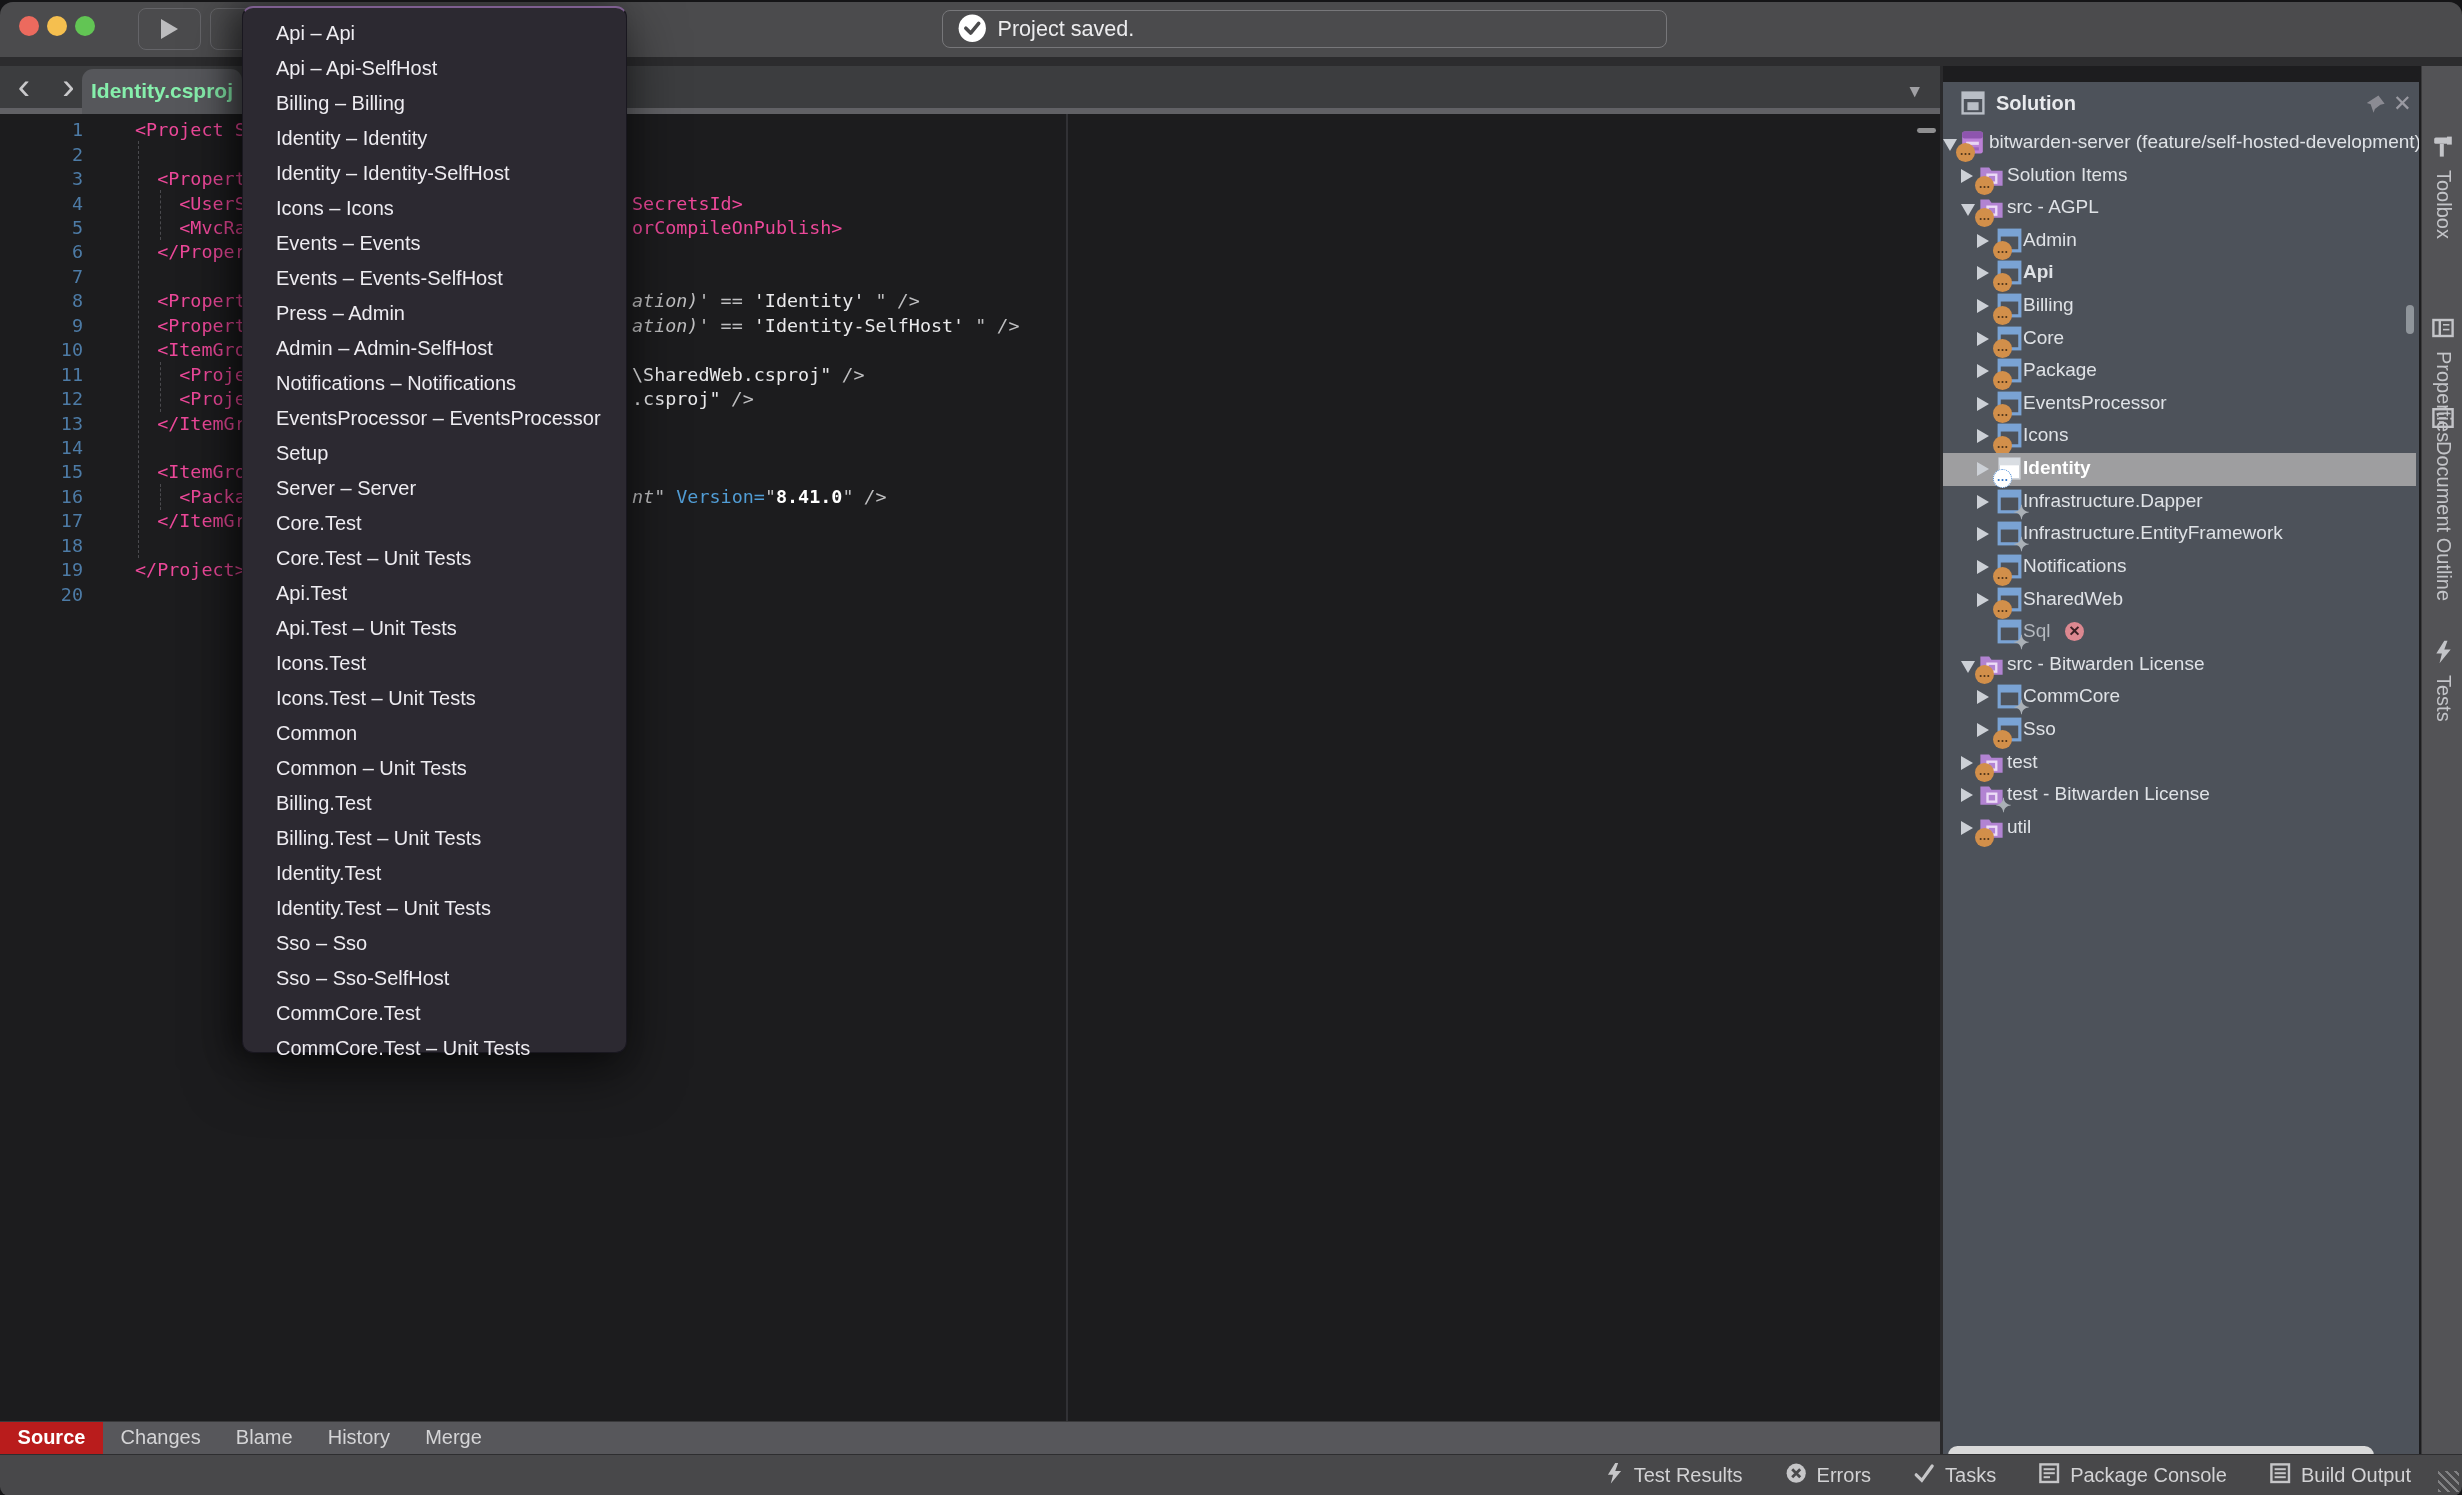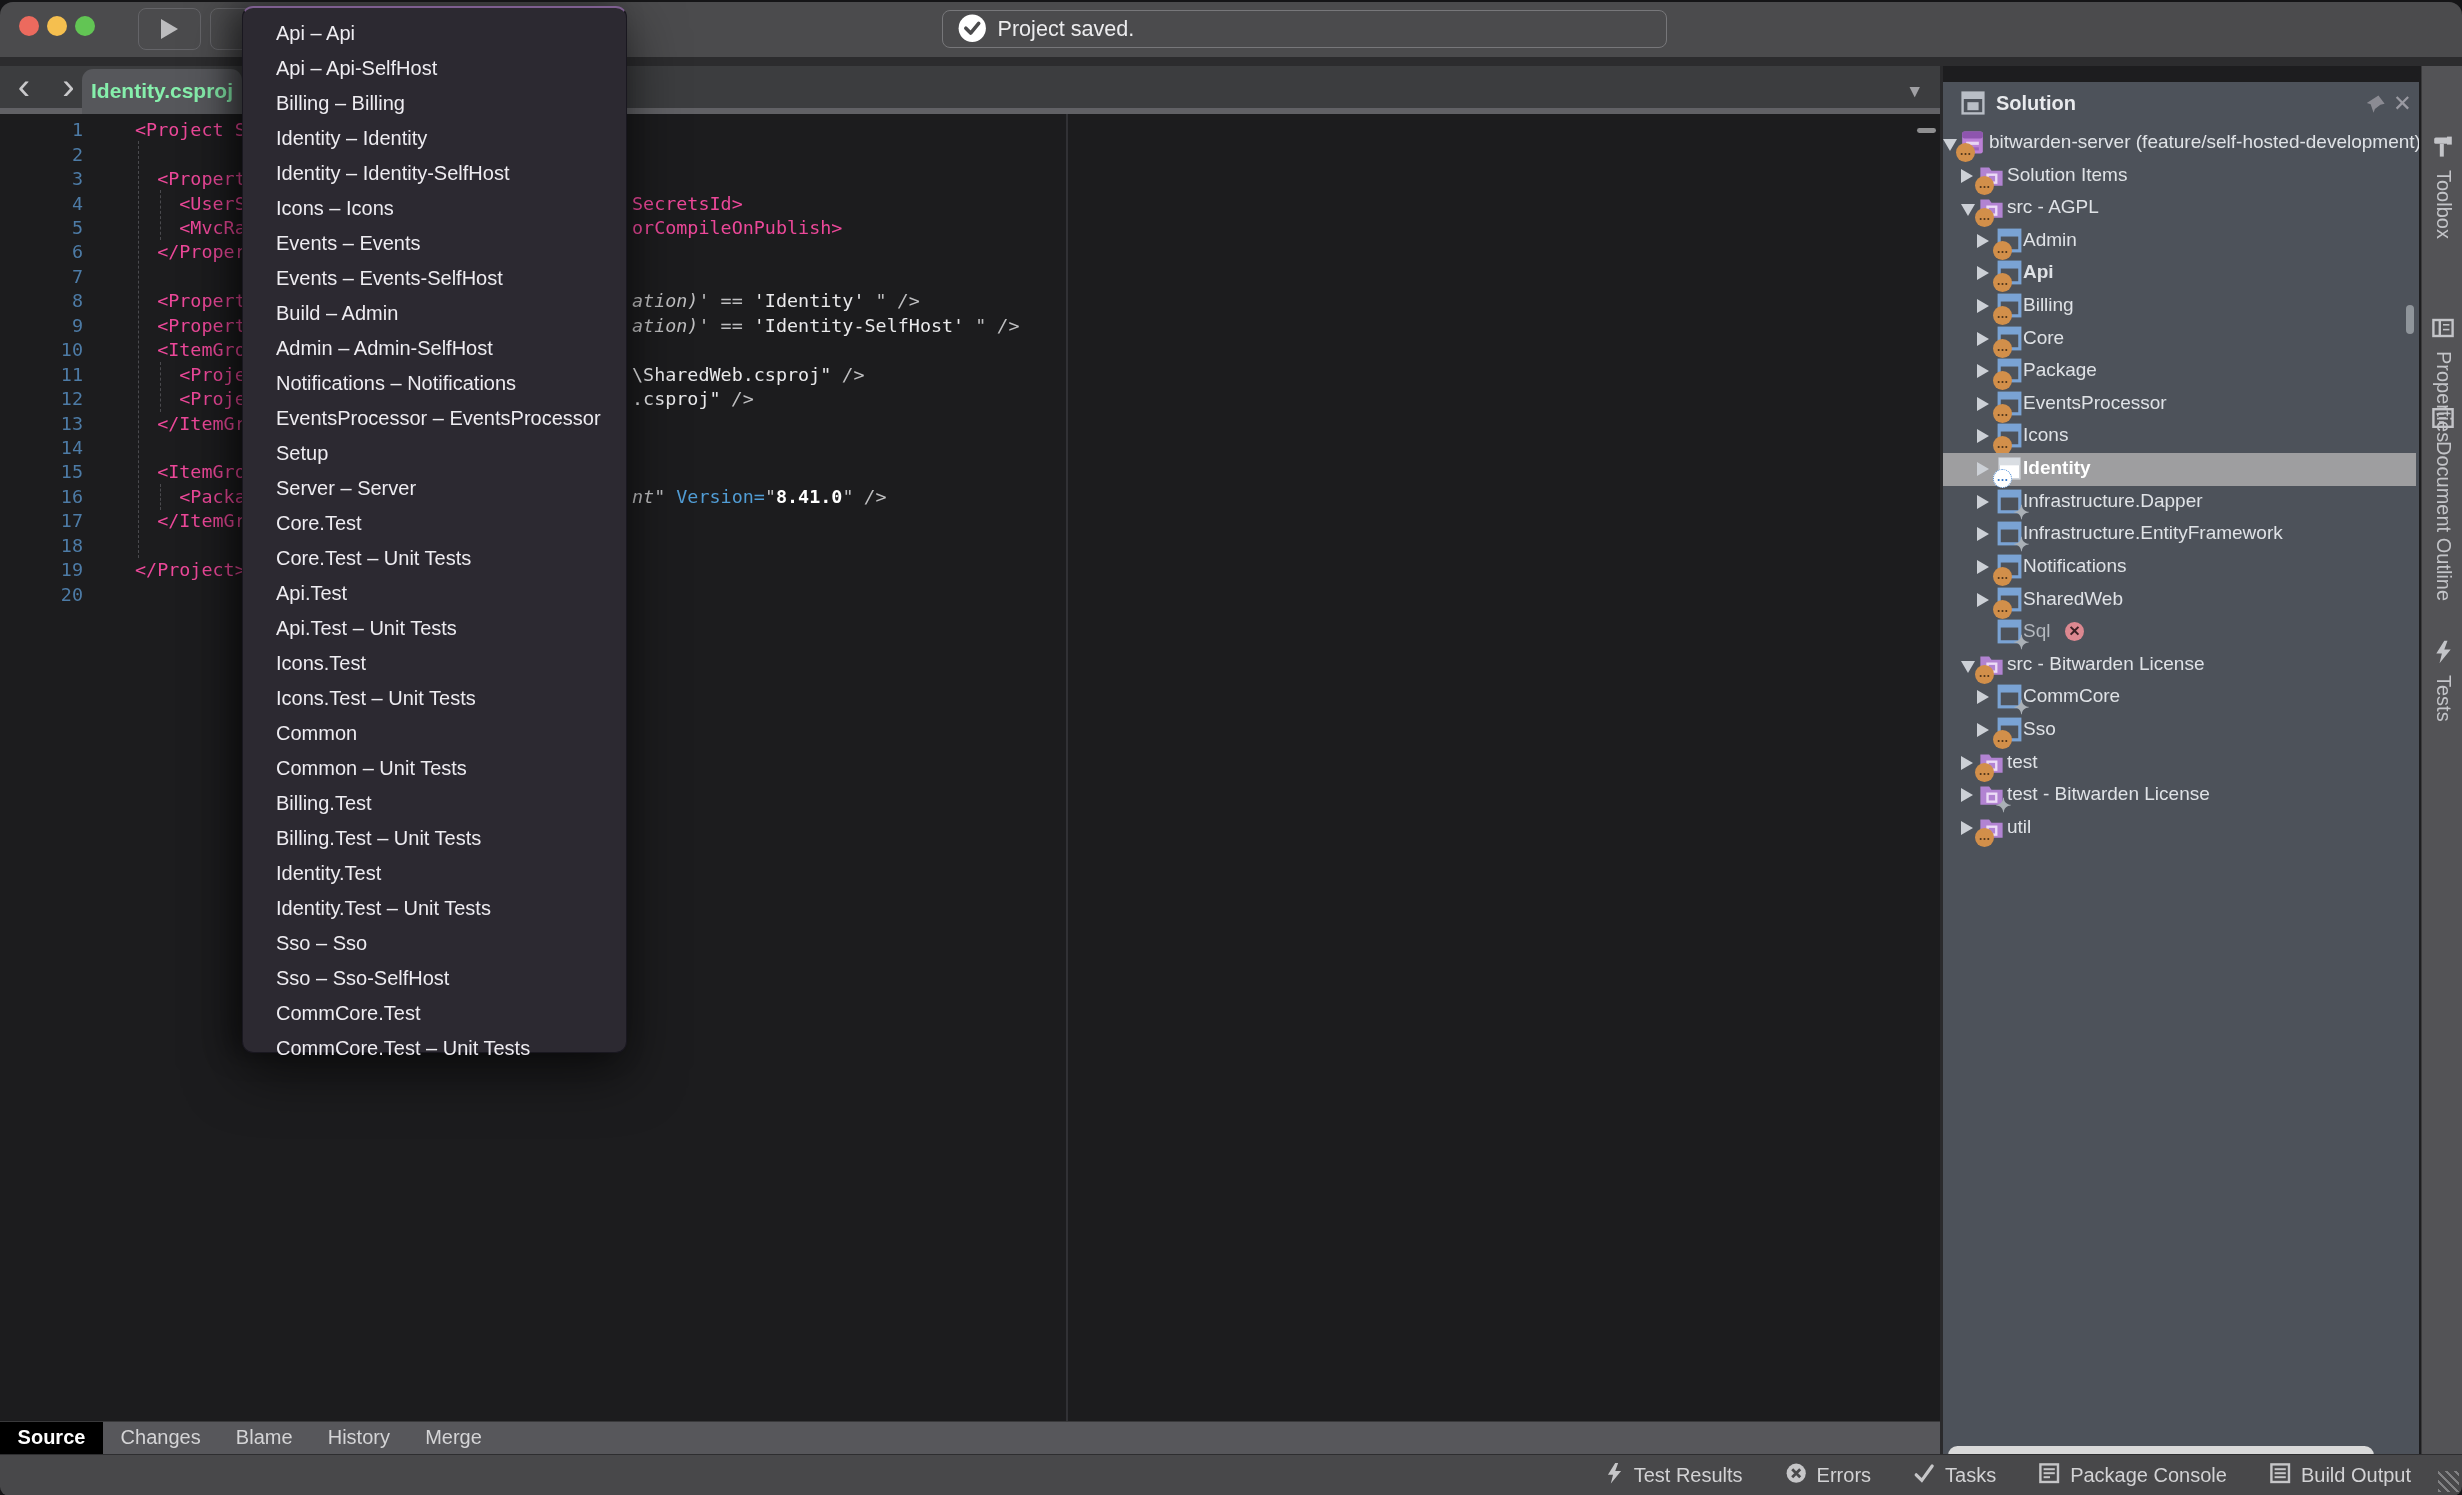--- a/index.html
+++ b/index.html
@@ -79,21 +79,21 @@
   .hscroll{position:absolute;left:4.8px;top:1364px;width:426px;height:19px;background:#d9d9d9;border-radius:9.6px;}
 
   
   .strip{position:absolute;left:2421px;top:64px;width:42px;height:1388px;background:#535356;border-left:1.6px solid #3a3a3c;box-sizing:border-box;}
   .stab{position:absolute;left:0;width:42px;display:flex;flex-direction:column;align-items:center;gap:8px;}
   .stab .vl{writing-mode:vertical-rl;font-size:20px;color:#c3c4c8;white-space:nowrap;}
 
   
   .srcbar{position:absolute;left:0;top:1419px;width:1940px;height:34px;background:#57575b;border-top:1.6px solid #39393b;box-sizing:border-box;display:flex;}
   .btab{height:32px;display:flex;align-items:center;padding:0 17.6px;font-size:20px;color:#d4d4d6;}
-  .btab.active{background:#000000;color:#ffffff;font-weight:bold;}
+  .btab.active{background:#b91c1c;color:#ffffff;font-weight:bold;}
   .statusbar{position:absolute;left:0;top:1452px;width:2462px;height:43px;background:#48484a;border-top:1.6px solid #2e2e30;
     box-sizing:border-box;display:flex;align-items:center;justify-content:flex-end;gap:42px;padding-right:51px;}
   .sitem{display:flex;align-items:center;gap:9.6px;font-size:20px;color:#d2d2d4;}
   .grip{position:absolute;right:3.2px;bottom:3.2px;width:21px;height:21px;
     background:repeating-linear-gradient(45deg,#9a9a9c 0 2.4px,transparent 2.4px 6.4px);opacity:.7;}
 </style>
 </head>
 <body>
 
 <div class="screen">
@@ -159,21 +159,21 @@
 
   <div class="menu" id="run-config-menu">
         <div class="mi">Api – Api</div>
         <div class="mi">Api – Api-SelfHost</div>
         <div class="mi">Billing – Billing</div>
         <div class="mi">Identity – Identity</div>
         <div class="mi">Identity – Identity-SelfHost</div>
         <div class="mi">Icons – Icons</div>
         <div class="mi">Events – Events</div>
         <div class="mi">Events – Events-SelfHost</div>
-        <div class="mi">Build – Admin</div>
+        <div class="mi">Press – Admin</div>
         <div class="mi">Admin – Admin-SelfHost</div>
         <div class="mi">Notifications – Notifications</div>
         <div class="mi">EventsProcessor – EventsProcessor</div>
         <div class="mi">Setup</div>
         <div class="mi">Server – Server</div>
         <div class="mi">Core.Test</div>
         <div class="mi">Core.Test – Unit Tests</div>
         <div class="mi">Api.Test</div>
         <div class="mi">Api.Test – Unit Tests</div>
         <div class="mi">Icons.Test</div>

